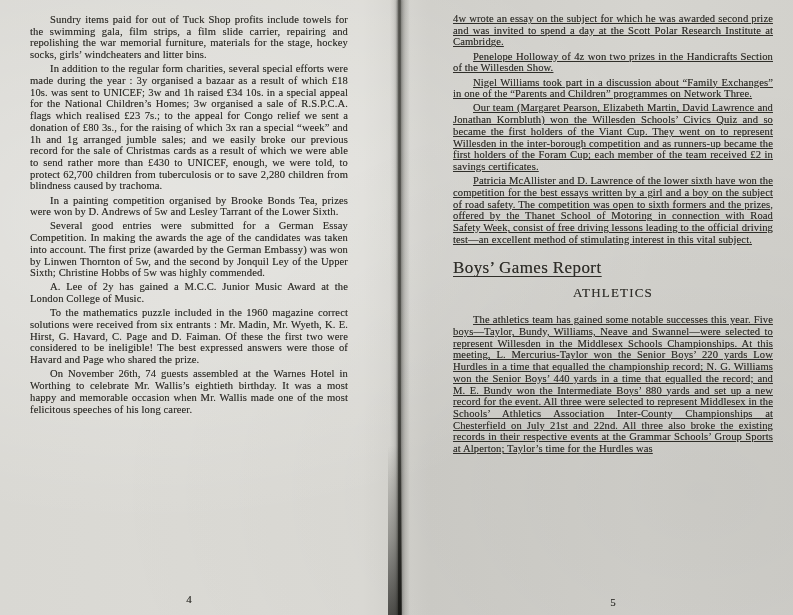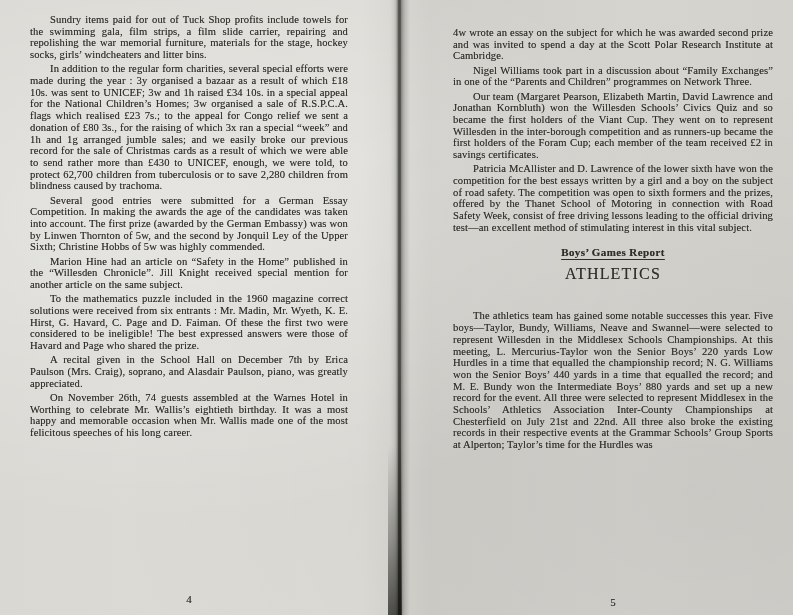--- a/index.html
+++ b/index.html
@@ -28,45 +28,45 @@
   .spine-foot{
     position:absolute; bottom:0; left:388px; width:14px; height:170px;
     background:linear-gradient(180deg, rgba(30,30,26,0) 0%, rgba(30,30,26,0.35) 55%, rgba(20,20,17,0.70) 100%);
   }
   .page{
     position:absolute; top:0; height:615px;
   }
   .page-left{ left:30px;  width:318px; }
   .page-right{ left:453px; width:320px; }
   .text-col{ margin-top:14px; }
-  .page-right .text-col{ margin-top:27px; }
+  .page-right .text-col{ margin-top:13px;text-decoration:underline; }
   .text-col p{
     margin:0 0 2.5px 0;
     font-size:10.6px;
     line-height:11.7px;
     text-align:justify;
     text-indent:20px;
     letter-spacing:0.1px;
     text-shadow:0 0 0.5px rgba(52,51,46,0.55);
   }
   
   .continuation p:first-child{ text-indent:0; }
   .section-title{
     margin:13px 0 7px 0;
-    font-size:11px;
-    font-weight:bold;
-    text-align:center;
+    font-size:17px;
+    font-weight:normal;
+    text-align:left;
     letter-spacing:0.4px;
     text-decoration:underline;
     text-underline-offset:3px;
     text-shadow:0 0 0.5px rgba(40,39,35,0.6);
   }
   .section-subtitle{
     margin:0 0 8px 0;
-    font-size:16px;
+    font-size:13px;
     font-weight:normal;
     text-align:center;
     letter-spacing:1.2px;
     text-shadow:0 0 0.5px rgba(52,51,46,0.5);
   }
   .page-num{
     position:absolute; bottom:10px; left:0; width:100%;
     text-align:center; font-size:11px;
     text-shadow:0 0 0.5px rgba(52,51,46,0.5);
   }
@@ -74,36 +74,37 @@
 </style>
 </head>
 <body>
 
 <div class="scan">
 
   <div class="page page-left">
     <div class="text-col">
         <p>Sundry items paid for out of Tuck Shop profits include towels for the swimming gala, film strips, a film slide carrier, repairing and repolishing the war memorial furniture, materials for the stage, hockey socks, girls’ windcheaters and litter bins.</p>
         <p>In addition to the regular form charities, several special efforts were made during the year : 3y organised a bazaar as a result of which £18 10s. was sent to UNICEF; 3w and 1h raised £34 10s. in a special appeal for the National Children’s Homes; 3w organised a sale of R.S.P.C.A. flags which realised £23 7s.; to the appeal for Congo relief we sent a donation of £80 3s., for the raising of which 3x ran a special “week” and 1h and 1g arranged jumble sales; and we easily broke our previous record for the sale of Christmas cards as a result of which we were able to send rather more than £430 to UNICEF, enough, we were told, to protect 62,700 children from tuberculosis or to save 2,280 children from blindness caused by trachoma.</p>
+        <p>In a painting competition organised by Brooke Bonds Tea, prizes were won by D. Andrews of 5w and Lesley Tarrant of the Lower Sixth.</p>
         <p>Several good entries were submitted for a German Essay Competition.  In making the awards the age of the candidates was taken into account.  The first prize (awarded by the German Embassy) was won by Linwen Thornton of 5w, and the second by Jonquil Ley of the Upper Sixth; Christine Hobbs of 5w was highly commended.</p>
-        <p>Marion Hine had an article on “Safety in the Home” published in the “Willesden Chronicle”.  Jill Knight received special mention for another article on the same subject.</p>
+        <p>A. Lee of 2y has gained a M.C.C. Junior Music Award at the London College of Music.</p>
         <p>To the mathematics puzzle included in the 1960 magazine correct solutions were received from six entrants : Mr. Madin, Mr. Wyeth, K. E. Hirst, G. Havard, C. Page and D. Faiman.  Of these the first two were considered to be ineligible!  The best expressed answers were those of Havard and Page who shared the prize.</p>
-        <p>A recital given in the School Hall on December 7th by Erica Paulson (Mrs. Craig), soprano, and Alasdair Paulson, piano, was greatly appreciated.</p>
         <p>On November 26th, 74 guests assembled at the Warnes Hotel in Worthing to celebrate Mr. Wallis’s eightieth birthday.  It was a most happy and memorable occasion when Mr. Wallis made one of the most felicitous speeches of his long career.</p>
       </div>
     <div class="page-num">4</div>
   </div>
 
   <div class="spine"></div>
   <div class="spine-core"></div>
   <div class="spine-foot"></div>
 
   <div class="page page-right">
     <div class="text-col continuation">
         <p>4w wrote an essay on the subject for which he was awarded second prize and was invited to spend a day at the Scott Polar Research Institute at Cambridge.</p>
+        <p>Penelope Holloway of 4z won two prizes in the Handicrafts Section of the Willesden Show.</p>
         <p>Nigel Williams took part in a discussion about “Family Exchanges” in one of the “Parents and Children” programmes on Network Three.</p>
         <p>Our team (Margaret Pearson, Elizabeth Martin, David Lawrence and Jonathan Kornbluth) won the Willesden Schools’ Civics Quiz and so became the first holders of the Viant Cup.  They went on to represent Willesden in the inter-borough competition and as runners-up became the first holders of the Foram Cup; each member of the team received £2 in savings certificates.</p>
         <p>Patricia McAllister and D. Lawrence of the lower sixth have won the competition for the best essays written by a girl and a boy on the subject of road safety.  The competition was open to sixth formers and the prizes, offered by the Thanet School of Motoring in connection with Road Safety Week, consist of free driving lessons leading to the official driving test—an excellent method of stimulating interest in this vital subject.</p>
       </div>
     <h2 class="section-title">Boys’ Games Report</h2>
     <h3 class="section-subtitle">ATHLETICS</h3>
     <div class="text-col">
         <p>The athletics team has gained some notable successes this year.  Five boys—Taylor, Bundy, Williams, Neave and Swannel—were selected to represent Willesden in the Middlesex Schools Championships.  At this meeting, L. Mercurius-Taylor won the Senior Boys’ 220 yards Low Hurdles in a time that equalled the championship record; N. G. Williams won the Senior Boys’ 440 yards in a time that equalled the record; and M. E. Bundy won the Intermediate Boys’ 880 yards and set up a new record for the event.  All three were selected to represent Middlesex in the Schools’ Athletics Association Inter-County Championships at Chesterfield on July 21st and 22nd.  All three also broke the existing records in their respective events at the Grammar Schools’ Group Sports at Alperton; Taylor’s time for the Hurdles was</p>
       </div>
     <div class="page-num">5</div>

